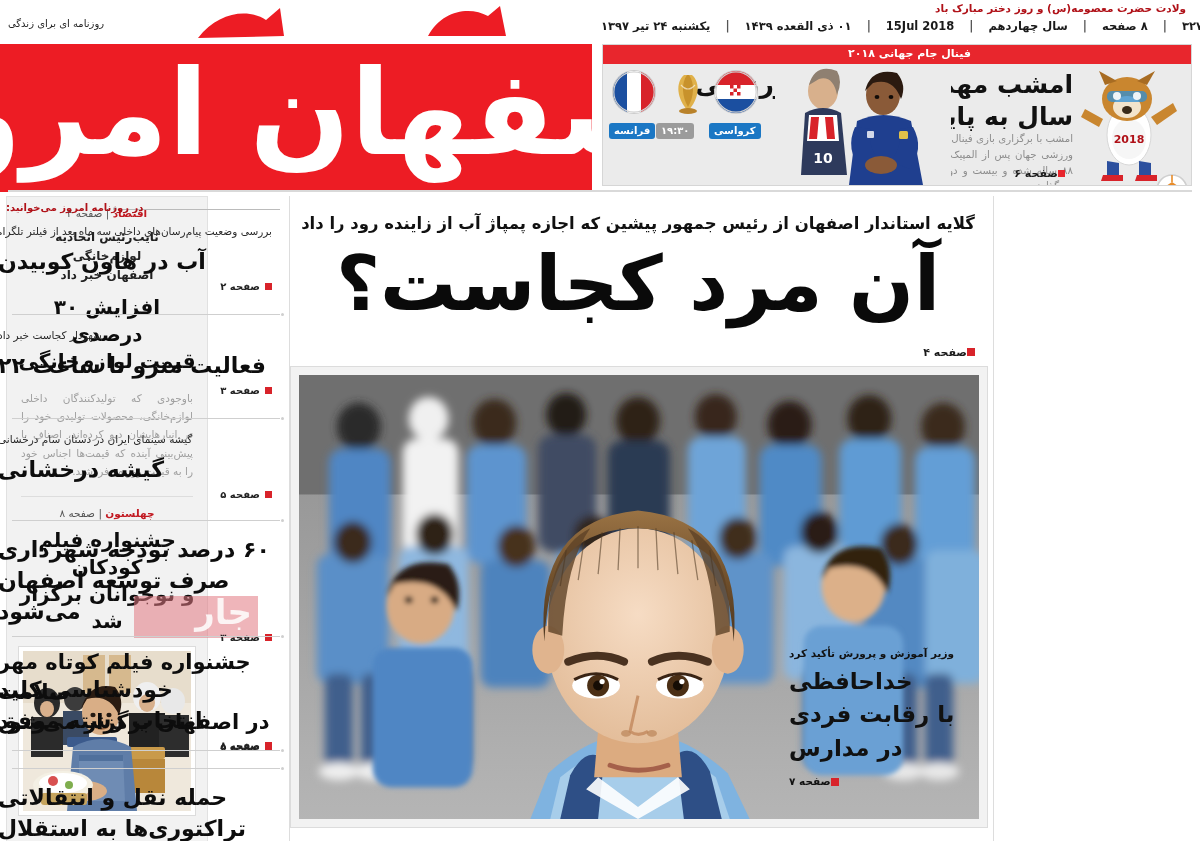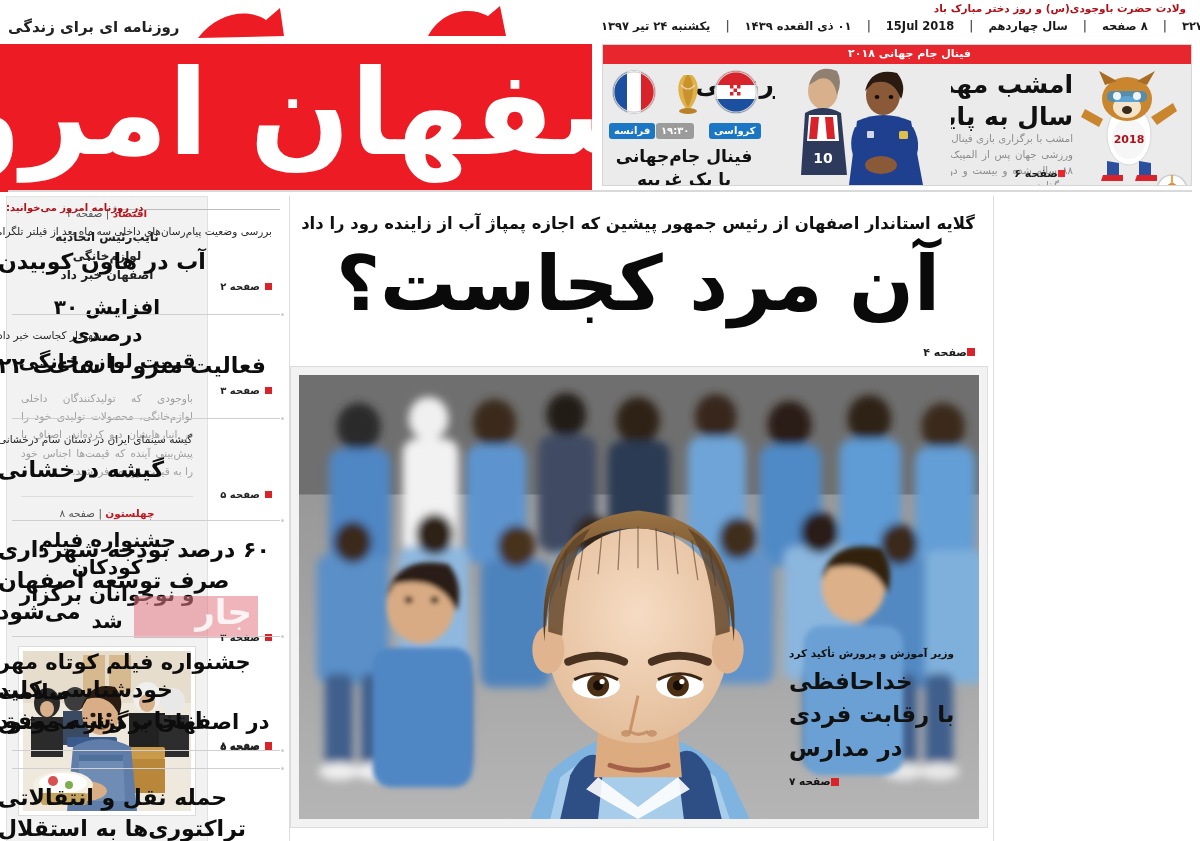--- a/index.html
+++ b/index.html
@@ -34,21 +34,21 @@
   .infoline span.seg { padding: 0 3px; }
   .infoline span.sep { color: #555; }
 
   
   .masthead {
     position: absolute; top: 0; left: 0; width: 596px; height: 196px;
     overflow: hidden;
   }
   .tagline {
     position: absolute; top: 18px; left: 8px;
-    font-size: 15px; color: #222; font-weight: bold; white-space: nowrap;
+    font-size: 10px; color: #222; font-weight: normal; white-space: nowrap;
   }
   .logo-block {
     position: absolute; top: 44px; left: 0px; width: 592px; height: 148px;
     background: #ed1c24;
   }
   .logo-text {
     position: absolute; top: 50%; left: 50%;
     transform: translate(-50%,-54%);
     color: #fff; font-size: 118px; font-weight: bold;
     font-family: "DejaVu Sans", "Liberation Sans", sans-serif;
@@ -210,21 +210,21 @@
   }
   .vrule { position:absolute; top: 196px; right: 910px; width:1px; height: 645px; background:#dddddd; }
   .vrule2 { position:absolute; top: 196px; right: 206px; width:1px; height: 645px; background:#dddddd; }
 </style>
 </head>
 <body>
 
 <div class="page">
 
   <div class="topbar">
-    <div class="occasion">ولادت حضرت باوجودی(س) و روز دختر مبارک باد</div>
+    <div class="occasion">ولادت حضرت معصومه(س) و روز دختر مبارک باد</div>
     <div class="infoline">
       <span class="seg">یکشنبه ۲۴ تیر ۱۳۹۷</span>
       <span class="sep">|</span>
       <span class="seg">۰۱ ذی القعده ۱۴۳۹</span>
       <span class="sep">|</span>
       <span class="seg">15Jul 2018</span>
       <span class="sep">|</span>
       <span class="seg">سال چهاردهم</span>
       <span class="sep">|</span>
       <span class="seg">۸  صفحه</span>
@@ -349,24 +349,20 @@
           <path d="M28 0 H42 V42 H28 Z" fill="#d8232a"></path>
           <circle cx="21" cy="21" r="20.2" fill="none" stroke="#cfcfcf" stroke-width="1.2"></circle>
         </svg>
       </div>
     </div>
 
     <div class="badges">
       <span class="badge b1">فرانسه</span>
       <span class="badge b2">۱۹:۳۰</span>
       <span class="badge b3">کرواسی</span>
-    </div>
-    <div class="wc-sub">
-      <div>فینال جام‌جهانی</div>
-      <div>با یک غریبه</div>
     </div>
   </div>
 
   <div class="hrule"></div>
   <div class="vrule"></div>
   <div class="vrule2"></div>
 
   <div class="leftcol">
 
     <div class="lc-sec-head">

